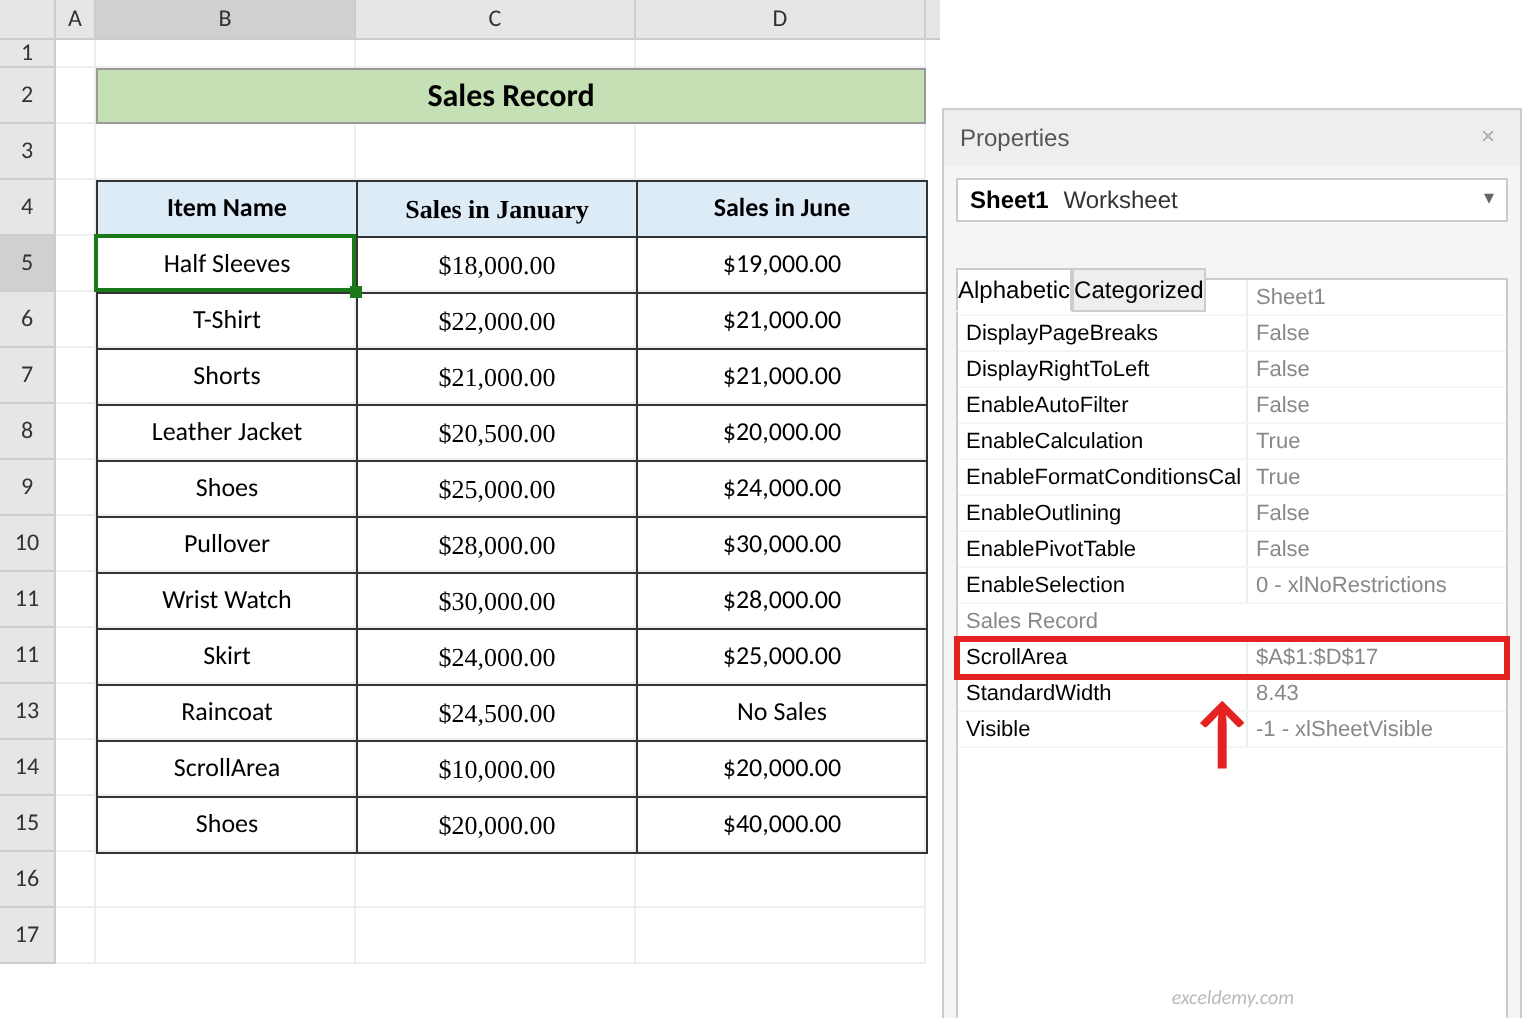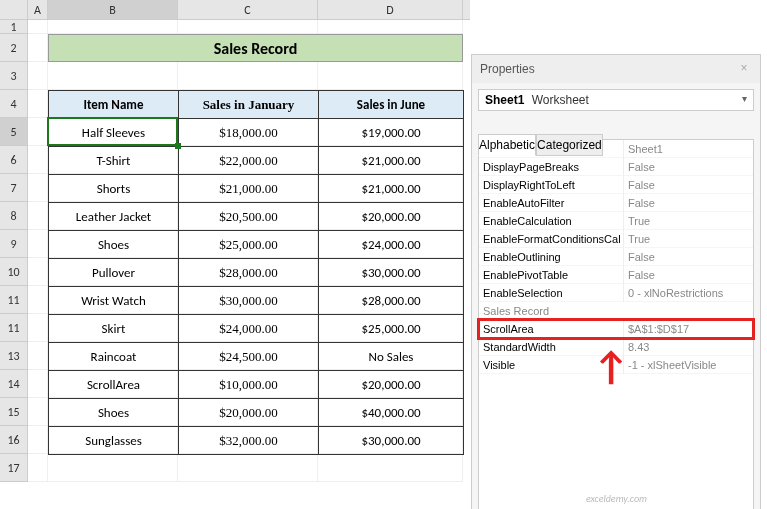--- a/index.html
+++ b/index.html
@@ -416,25 +416,20 @@
       <tr>
         <td class="c-item">ScrollArea</td>
         <td class="c-jan">$10,000.00</td>
         <td class="c-feb">$20,000.00</td>
       </tr>
       <tr>
         <td class="c-item">Shoes</td>
         <td class="c-jan">$20,000.00</td>
         <td class="c-feb">$40,000.00</td>
       </tr>
-      <tr>
-        <td class="c-item">Sunglasses</td>
-        <td class="c-jan">$32,000.00</td>
-        <td class="c-feb">$30,000.00</td>
-      </tr>
     </tbody>
 </table>
 
 <div class="active-cell"></div>
 <div class="fill-handle"></div>
 
 <div class="props-panel">
   <div class="props-title">
     <span>Properties</span>
     <span class="props-close">×</span>

